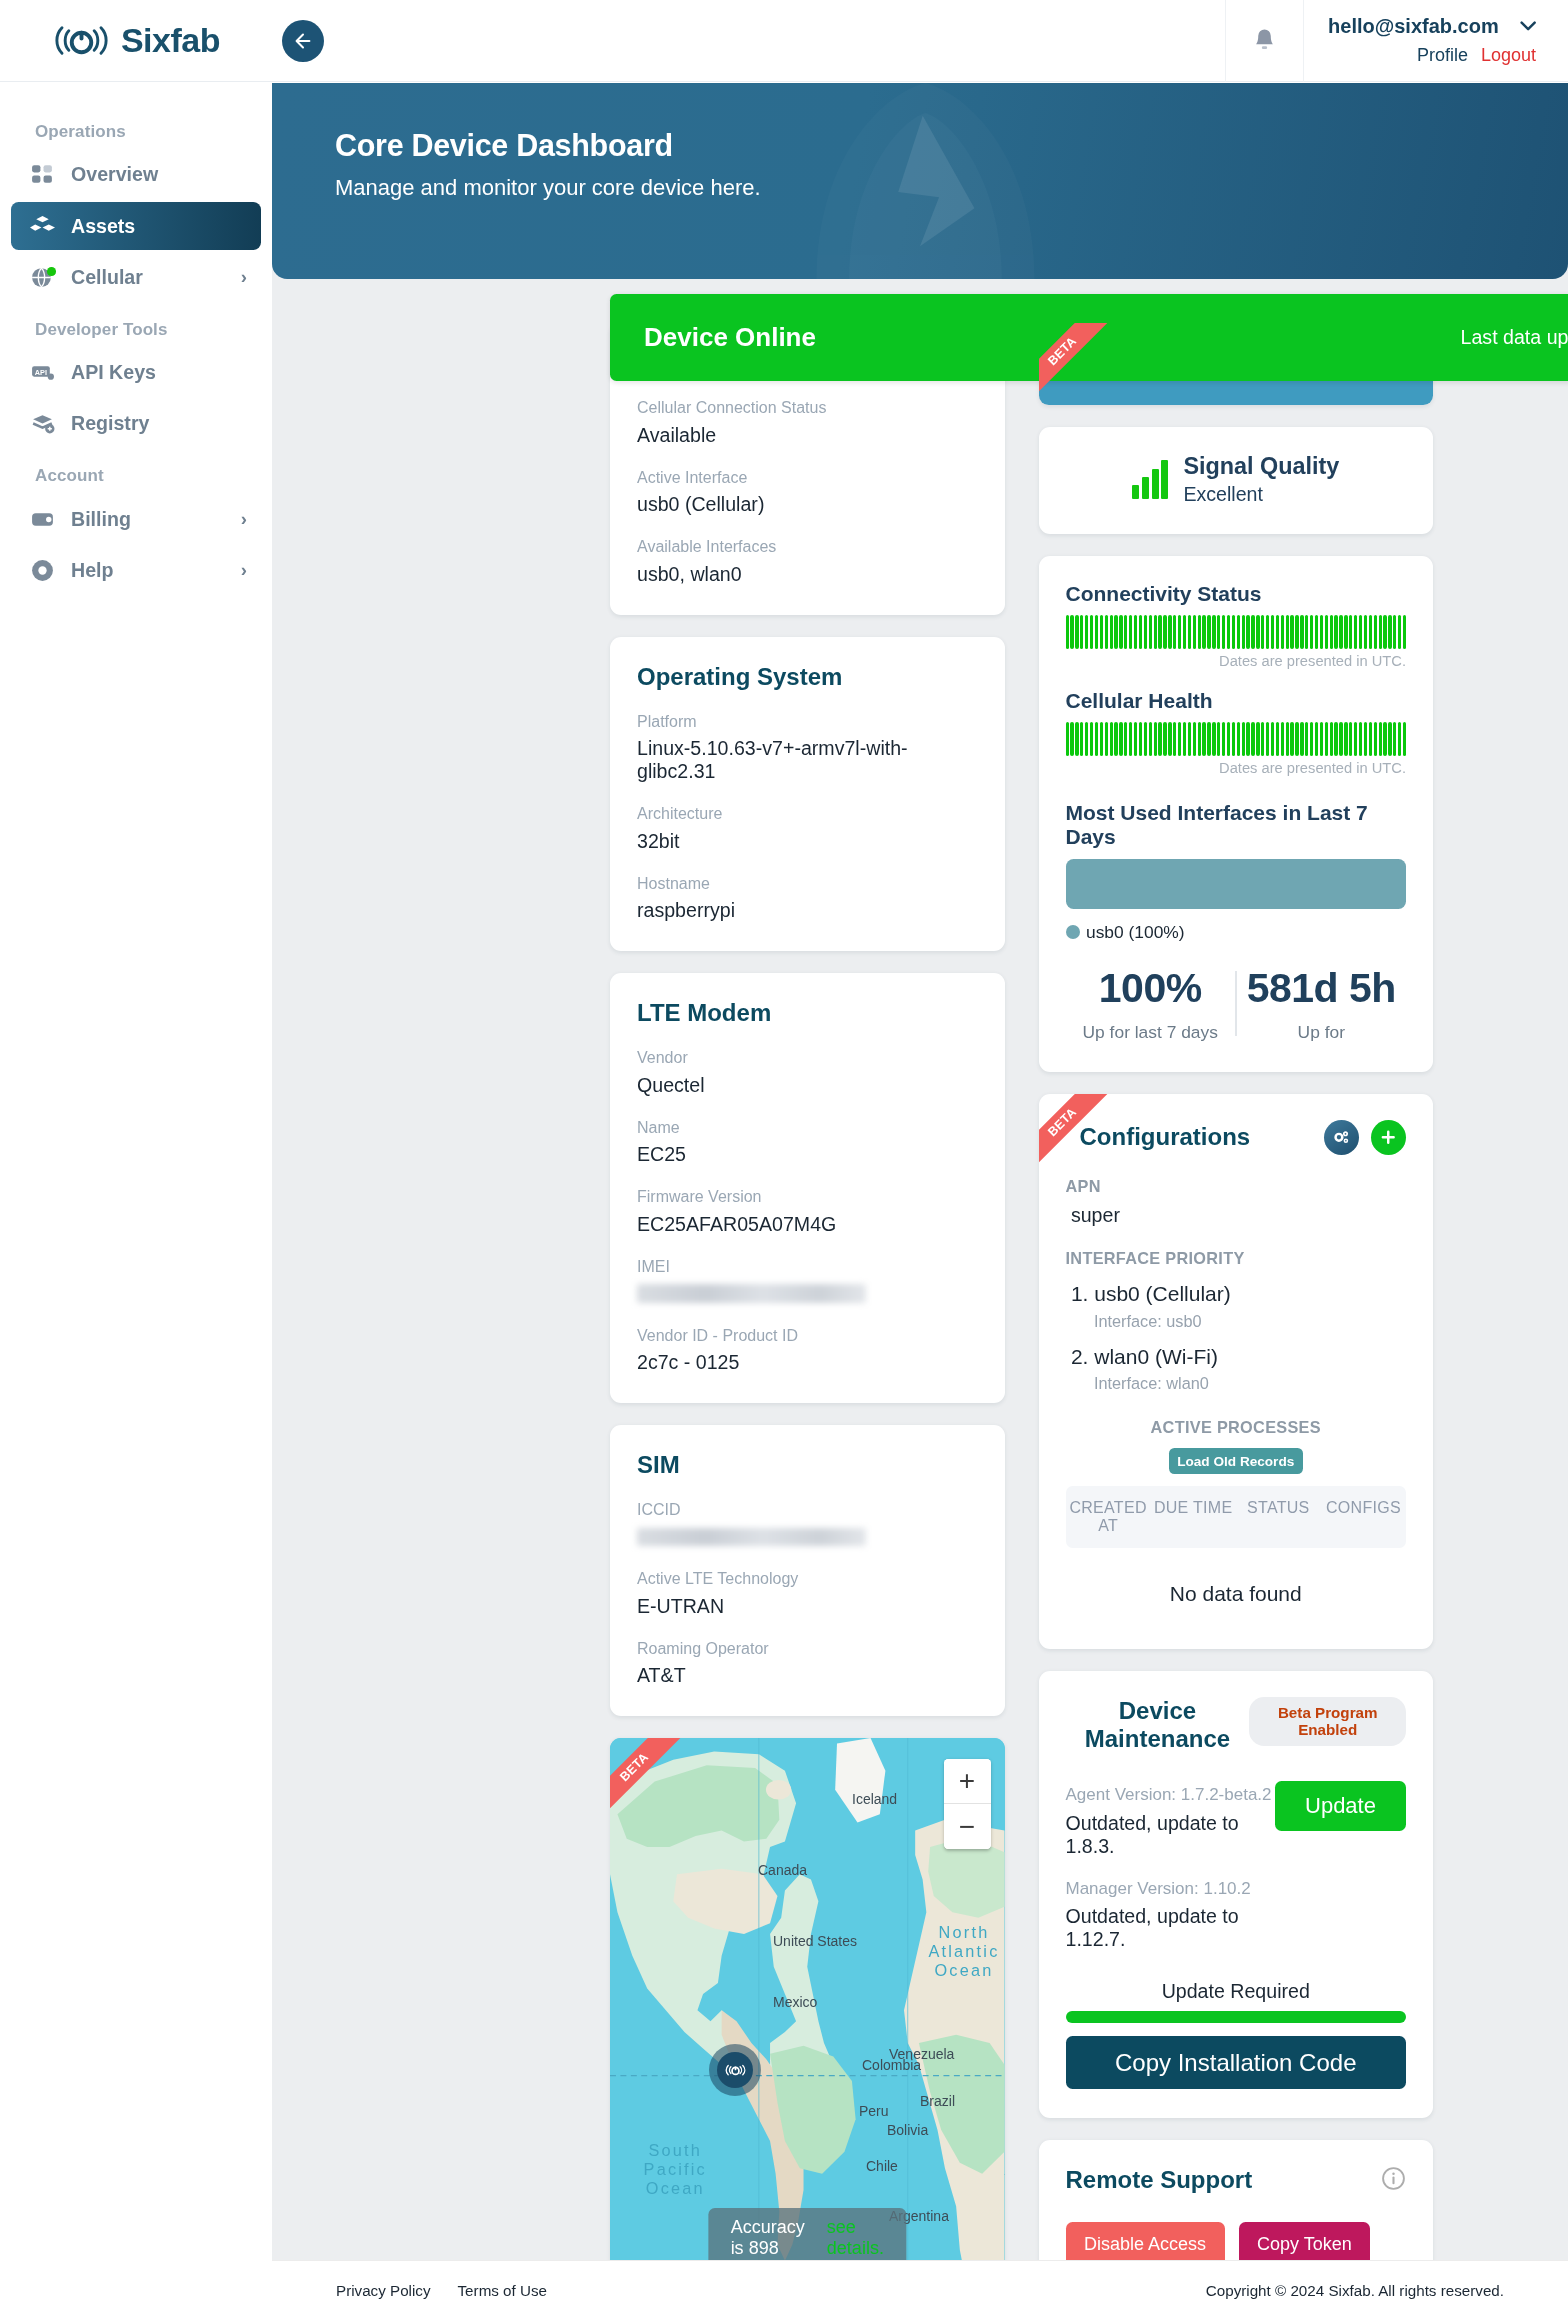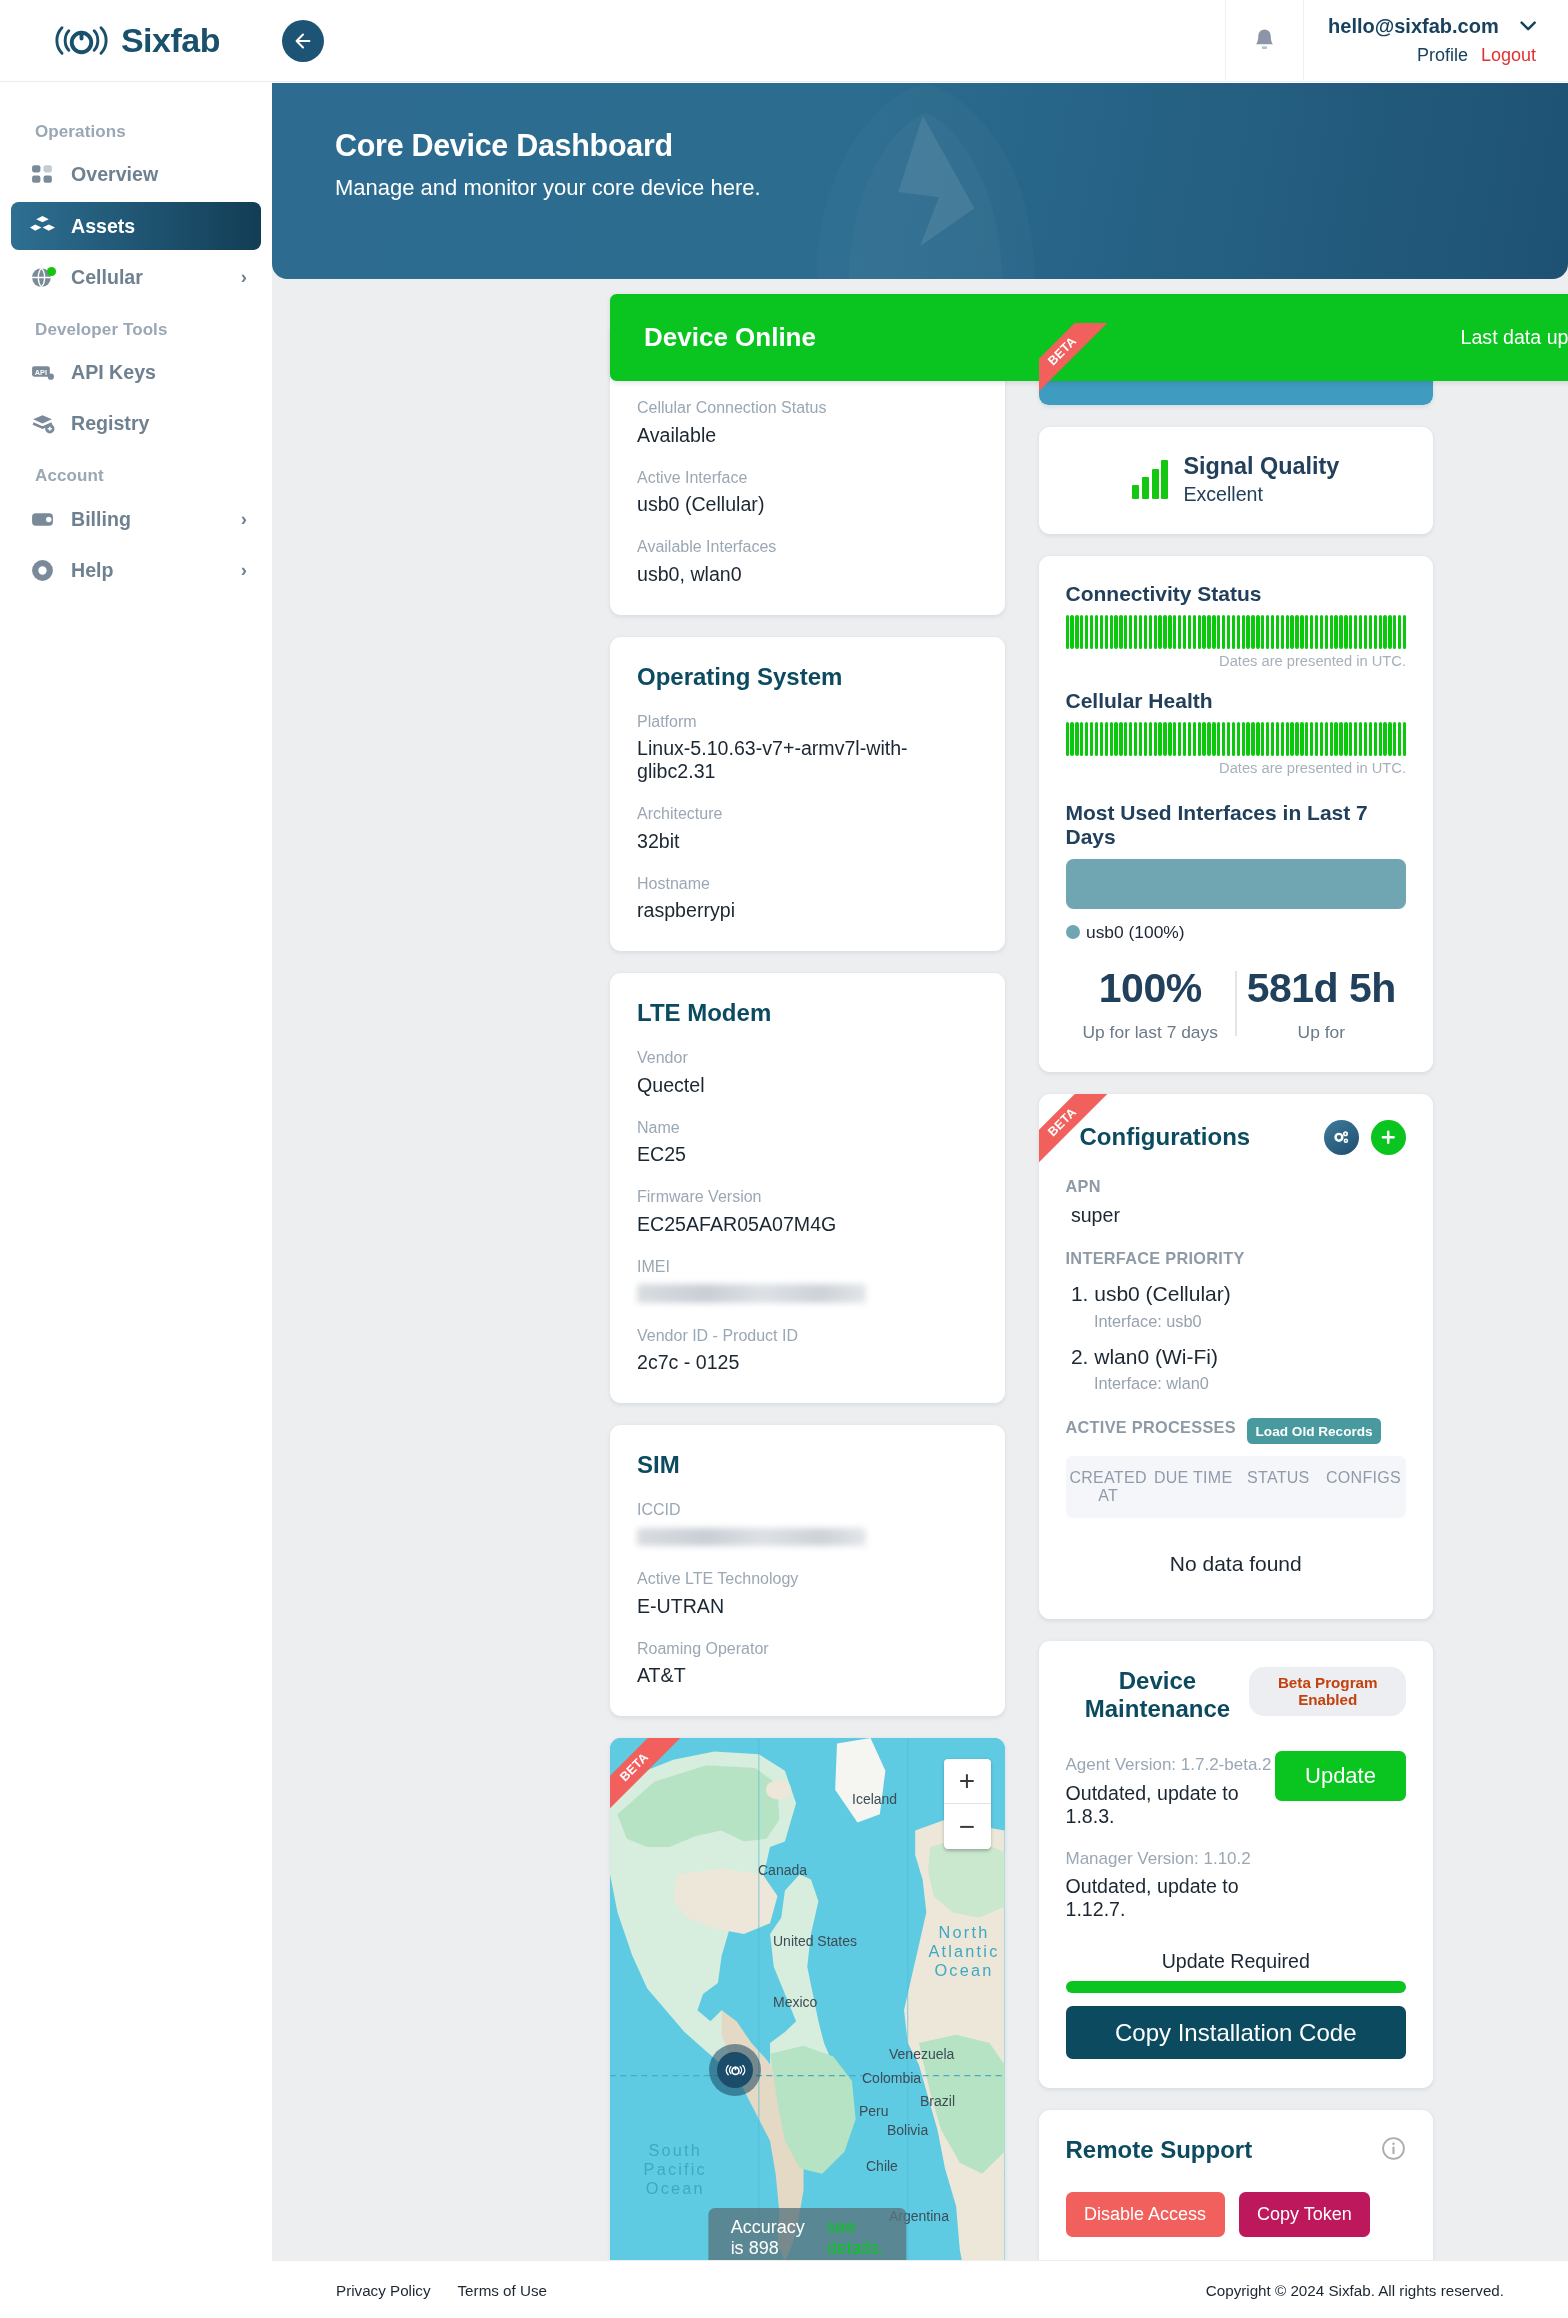--- a/index.html
+++ b/index.html
@@ -139,21 +139,21 @@
   .cfg-actions { margin-left:auto; display:flex; gap: 12px; }
   .round-btn { width: 35px; height: 35px; border-radius:50%; display:flex; align-items:center; justify-content:center; border:none; cursor:pointer; }
   .rb-gear { background: linear-gradient(145deg,#3f7a9c,#1e4f6e); }
   .rb-plus { background: #0ac420; }
   .round-btn svg { width: 18.5px; height: 18.5px; }
   .sec-label { font-size: 16.3px; font-weight:700; color:#8e9aa6; letter-spacing:0.3px; margin-top: 22px; }
   .apn-val { font-size: 19.6px; color:#1b2733; margin-top: 8.7px; padding-left: 5.4px; }
   .prio-item { margin-top: 14px; padding-left: 5.4px; }
   .prio-main { font-size: 21px; color:#1b2733; }
   .prio-sub { font-size: 16.3px; color:#97a2ae; margin-top: 5.4px; padding-left: 23px; }
-  .proc-head { display:flex; gap: 11px; margin-top: 25px; }
+  .proc-head { display:flex; align-items:center; gap: 11px; margin-top: 25px; flex-direction: column; }
   .proc-head .lbl { font-size: 16.3px; font-weight:700; color:#8e9aa6; letter-spacing:0.3px; }
   .chip { background:#489a9e; color:#fff; font-size: 13.6px; font-weight: 700; padding: 5.4px 8.7px; border-radius: 5.4px; cursor:pointer; }
   .tbl-head { display:flex; background:#f4f6f9; border-radius: 6.5px; margin-top: 12px; padding: 13px 0; }
   .tbl-head div { flex:1; text-align:center; font-size: 16px; color:#909bab; letter-spacing:0.3px; }
   .no-data { text-align:center; font-size: 21px; color:#1b2733; padding: 34px 0 14px; }
 
   
   .maint-head { display:flex; align-items:flex-start;text-align:center; }
   .badge-pill { margin-left:auto; background:#eceef1; color:#c2410c; font-size: 15.2px; font-weight:700; padding: 7.6px 13px; border-radius: 15.2px; }
   .maint-body { display:flex; align-items:flex-start; margin-top: 19.6px; }
@@ -482,21 +482,21 @@
               </svg>
             </div>
           </div>
 
           <div class="map-label" style="left:242px; top:53px;">Iceland</div>
           <div class="map-label" style="left:148px; top:124px;">Canada</div>
           <div class="map-label" style="left:163px; top:195px;">United States</div>
           <div class="map-label" style="left:163px; top:256px;">Mexico</div>
 
           <div class="map-label" style="left:279px; top:308px;">Venezuela</div>
-          <div class="map-label" style="left:252px; top:332px;">Colombia</div>
+          <div class="map-label" style="left:252px; top:319px;">Colombia</div>
 
           <div class="map-label" style="left:310px; top:355px;">Brazil</div>
           <div class="map-label" style="left:249px; top:365px;">Peru</div>
 
           <div class="map-label" style="left:277px; top:384px;">Bolivia</div>
 
           <div class="map-label" style="left:256px; top:420px;">Chile</div>
 
           <div class="map-label" style="left:279px; top:470px;">Argentina</div>
 

